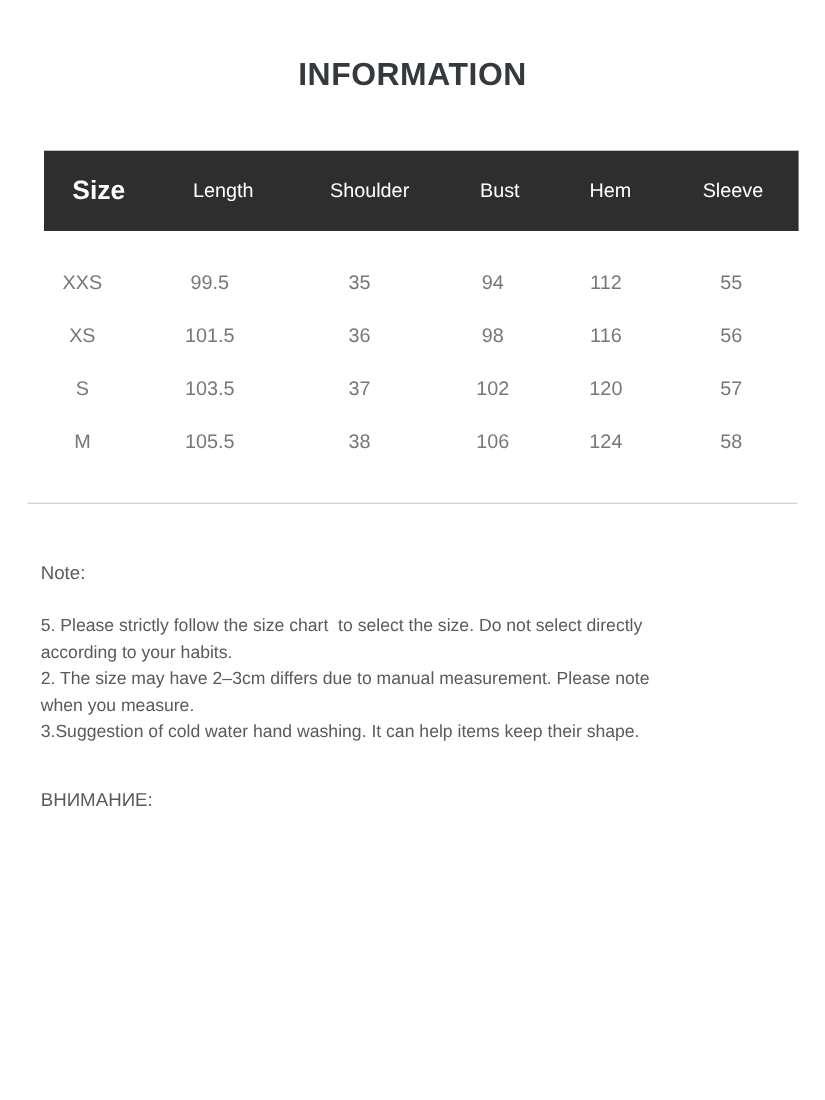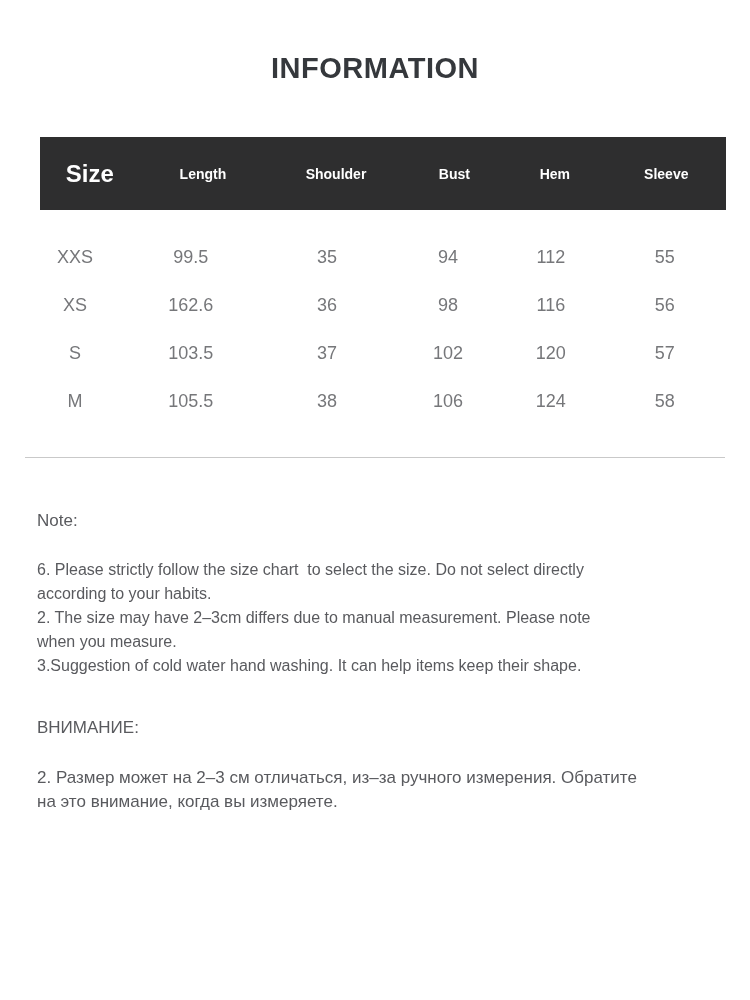--- a/index.html
+++ b/index.html
@@ -32,22 +32,22 @@
   .thead {
     display: flex;
     align-items: center;
     height: 73px;
     background: #2e2e2f;
     margin-left: 16px;
   }
   .th {
     color: #ffffff;
     text-align: center;
-    font-size: 14px;
-    font-weight: 700;
+    font-size: 18px;
+    font-weight: 400;
   }
   .th.size-col { font-size: 24px; font-weight: 700; }
   .tbody { padding-top: 23px; }
   .tr {
     display: flex;
     align-items: center;
     height: 48px;
   }
   .td {
     color: #76777a;
@@ -125,21 +125,21 @@
       <div class="tr">
         <div class="td c0">XXS</div>
         <div class="td c1">99.5</div>
         <div class="td c2">35</div>
         <div class="td c3">94</div>
         <div class="td c4">112</div>
         <div class="td c5">55</div>
       </div>
       <div class="tr">
         <div class="td c0">XS</div>
-        <div class="td c1">162.6</div>
+        <div class="td c1">101.5</div>
         <div class="td c2">36</div>
         <div class="td c3">98</div>
         <div class="td c4">116</div>
         <div class="td c5">56</div>
       </div>
       <div class="tr">
         <div class="td c0">S</div>
         <div class="td c1">103.5</div>
         <div class="td c2">37</div>
         <div class="td c3">102</div>
@@ -155,27 +155,25 @@
         <div class="td c5">58</div>
       </div>
     </div>
   </div>
 
   <div class="divider"></div>
 
   <div class="notes">
     <div class="note-heading">Note:</div>
     <div class="note-body">
-      <p class="note-item">6. Please strictly follow the size chart  to select the size. Do not select directly
+      <p class="note-item">5. Please strictly follow the size chart  to select the size. Do not select directly
 according to your habits.</p>
       <p class="note-item">2. The size may have 2–3cm differs due to manual measurement. Please note
 when you measure.</p>
       <p class="note-item">3.Suggestion of cold water hand washing. It can help items keep their shape.</p>
     </div>
 
     <div class="attention-heading">ВНИМАНИЕ:</div>
     <div class="attention-body">
-      <p class="attention-item">2. Размер может на 2–3 см отличаться, из–за ручного измерения. Обратите
-на это внимание, когда вы измеряете.</p>
     </div>
   </div>
 
 </div>
 
 </body></html>

